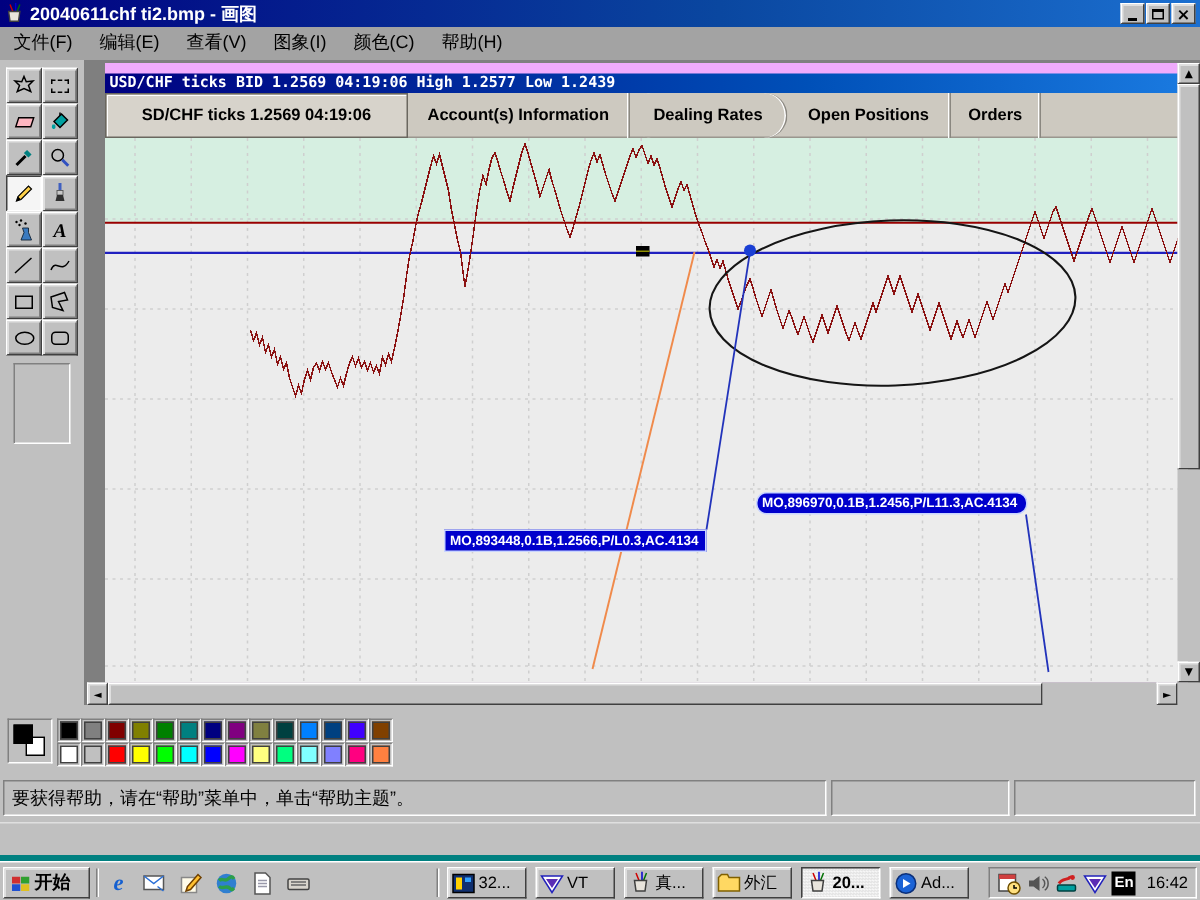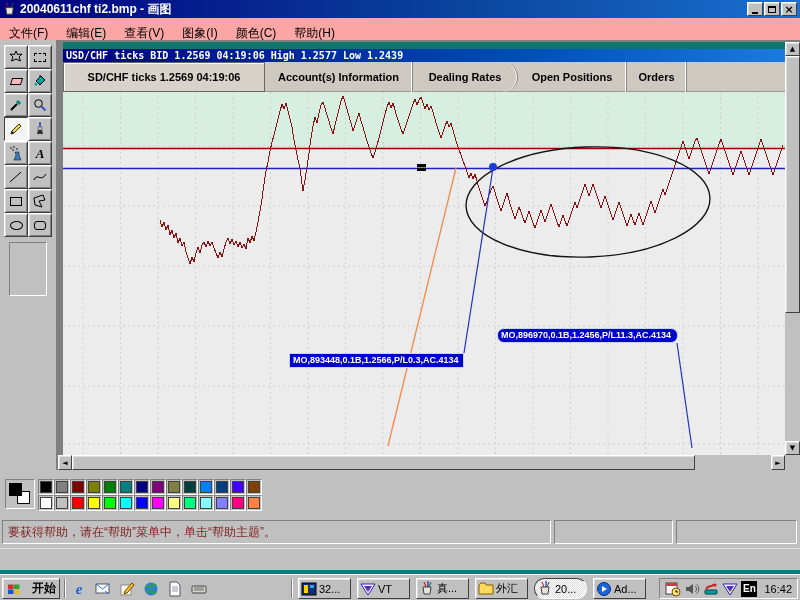--- a/index.html
+++ b/index.html
@@ -16,41 +16,41 @@
   .t-icon svg{width:15px;height:15px;}
   .t-text{font-size:12px;font-weight:bold;white-space:nowrap;flex:1;}
   .winbtns{display:flex;gap:1px;margin-right:1px;}
   .winbtns button{width:16px;height:14px;background:#c0c0c0;border:1px solid;
     border-color:#fff #404040 #404040 #fff;box-shadow:inset 1px 1px 0 #dfdfdf;
     display:flex;align-items:center;justify-content:center;padding:0;font-size:9px;line-height:1;}
   .g-min{display:block;width:6px;height:2px;background:#000;margin-top:7px;}
   .g-max{display:block;width:8px;height:7px;border:1px solid #000;border-top-width:2px;}
   .g-close{font-weight:bold;font-size:11px;color:#000;font-family:"DejaVu Sans",sans-serif;}
 
-  .menubar{position:absolute;left:0;top:18px;width:800px;height:30px;background:#fca5a5;display:flex;align-items:center;}
+  .menubar{position:absolute;left:0;top:18px;width:800px;height:22px;background:#a3a3a3;display:flex;align-items:flex-end;}
   .menubar .mi{font-size:12px;padding:3px 9px;color:#000;white-space:nowrap;}
 
   
   .toolbox{position:absolute;left:0;top:40px;width:56px;height:430px;background:#c0c0c0;}
   .tools{position:absolute;left:4px;top:5px;width:48px;display:grid;grid-template-columns:24px 24px;}
   .tool{width:24px;height:24px;background:#c0c0c0;border:1px solid;border-color:#fff #404040 #404040 #fff;
     box-shadow:inset 1px 1px 0 #dfdfdf,inset -1px -1px 0 #808080;display:flex;align-items:center;justify-content:center;padding:0;}
   .tool.selected{background:#f5f5f5;border-color:#404040 #fff #fff #404040;box-shadow:none;}
   .g-select{width:12px;height:9px;border:1px dashed #000;}
   .g-eraser{width:11px;height:7px;background:#ffb6c1;border:1px solid #000;transform:skewX(-18deg);}
   .g-text{font-family:"Liberation Serif",serif;font-weight:bold;font-size:13px;color:#000;line-height:1;}
   .g-rect{width:12px;height:9px;border:1px solid #000;}
   .g-ellipse{width:13px;height:9px;border:1px solid #000;border-radius:50%;}
   .g-rrect{width:12px;height:9px;border:1px solid #000;border-radius:3px;}
   .tool-options{position:absolute;left:9px;top:202px;width:38px;height:54px;background:#c0c0c0;
     border:1px solid;border-color:#808080 #fff #fff #808080;}
 
   
   .canvas-area{position:absolute;left:56px;top:40px;width:744px;height:430px;background:#7f7f7f;}
-  .bitmap{position:absolute;left:7px;top:2px;width:722px;height:413px;background:#0f766e;}
+  .bitmap{position:absolute;left:14px;top:2px;width:722px;height:413px;background:#f0abfc;}
   .fx-titlebar{position:absolute;left:0;top:7px;width:722px;height:13px;
     background:linear-gradient(90deg,#000080 0%,#0050b8 65%,#1a7ae0 100%);
     color:#fff;font-family:"DejaVu Sans Mono",monospace;font-size:10px;font-weight:bold;line-height:13px;padding-left:3px;white-space:nowrap;overflow:hidden;}
   .fx-tabs{position:absolute;left:0;top:20px;width:722px;height:30px;background:#cdc9c0;display:flex;border-bottom:1px solid #9a968e;}
   .fx-tab{height:30px;display:flex;align-items:center;justify-content:center;
     font-size:11px;font-weight:bold;color:#000;border-right:1px solid #8a8780;box-shadow:inset -1px 0 0 #fff;
     white-space:nowrap;overflow:hidden;flex:none;}
   .fx-tab.active{background:#d7d3cb;border:1px solid #6a675f;box-shadow:inset 1px 1px 0 #fff;}
   .fx-chart{position:absolute;left:0;top:50px;width:722px;height:363px;background:#ececec;overflow:hidden;}
   .fx-chart svg{position:absolute;left:0;top:0;}
@@ -82,48 +82,48 @@
     border:1px solid;border-color:#808080 #fff #fff #808080;}
   .color-indicator .bgcol{position:absolute;left:11px;top:11px;width:13px;height:13px;background:#ffffff;border:1px solid #000;}
   .color-indicator .fgcol{position:absolute;left:3px;top:3px;width:13px;height:13px;background:#000000;border:1px solid #000;}
   .palette{position:absolute;left:38px;top:9px;display:grid;grid-template-columns:repeat(14,16px);grid-template-rows:16px 16px;}
   .swatch{width:16px;height:16px;border:1px solid;border-color:#808080 #fff #fff #808080;padding:1px;background:#c0c0c0;}
   .swatch i{display:block;width:100%;height:100%;border:1px solid #404040;}
 
   
   .statusbar{position:absolute;left:0;top:516px;width:800px;height:32px;background:#c0c0c0;}
   .pane{position:absolute;top:4px;height:24px;border:1px solid;border-color:#808080 #fff #fff #808080;
-    font-size:12px;line-height:22px;padding-left:5px;color:#7f1d1d;white-space:nowrap;overflow:hidden;}
+    font-size:12px;line-height:22px;padding-left:5px;color:#000000;white-space:nowrap;overflow:hidden;}
   .pane.main{left:2px;width:549px;}
   .pane.p2{left:554px;width:119px;}
   .pane.p3{left:676px;width:121px;}
   .bottomband{position:absolute;left:0;top:548px;width:800px;height:22px;background:#c0c0c0;border-top:1px solid #dfdfdf;}
 
   
   .desktop-sliver{position:absolute;left:0;top:570px;width:800px;height:4px;background:#008080;}
   .taskbar{position:absolute;left:0;top:574px;width:800px;height:26px;background:#c0c0c0;border-top:1px solid #fff;}
   .startbtn{position:absolute;left:2px;top:3px;width:58px;height:21px;background:#c0c0c0;
     border:1px solid;border-color:#fff #404040 #404040 #fff;box-shadow:inset 1px 1px 0 #dfdfdf;
-    display:flex;align-items:center;gap:10px;padding:0 3px;font-size:12px;}
+    display:flex;align-items:center;gap:1px;padding:0 3px;font-size:12px;}
   .startbtn b{font-size:12px;}
   .flag{width:16px;height:14px;display:block;}
   .flag svg{width:16px;height:14px;}
   .tb-divider{position:absolute;left:64px;top:4px;width:2px;height:19px;border-left:1px solid #808080;border-right:1px solid #fff;}
   .tb-divider.d2{left:291px;}
   .quicklaunch{position:absolute;left:70px;top:5px;display:flex;gap:6px;align-items:center;}
   .ql{width:18px;height:18px;display:flex;align-items:center;justify-content:center;background:transparent;border:none;padding:0;}
   .icon16{width:16px;height:16px;display:block;}
   .icon16 svg{width:16px;height:16px;display:block;}
   .icon-ie{font-family:"Liberation Serif",serif;font-style:italic;font-weight:bold;font-size:15px;color:#1560d0;line-height:16px;}
   .taskbuttons{position:absolute;left:298px;top:3px;display:flex;gap:6px;}
   .taskbtn{width:53px;height:21px;background:#c0c0c0;border:1px solid;border-color:#fff #404040 #404040 #fff;
     box-shadow:inset 1px 1px 0 #dfdfdf;display:flex;align-items:center;gap:2px;padding:0 2px;
     font-size:11px;white-space:nowrap;overflow:hidden;}
   .taskbtn.active{border-color:#404040 #fff #fff #404040;box-shadow:none;
-    background:repeating-conic-gradient(#ffffff 0% 25%,#dcdcdc 0% 50%);background-size:2px 2px;font-weight:normal;border-radius:10px;}
+    background:repeating-conic-gradient(#ffffff 0% 25%,#dcdcdc 0% 50%);background-size:2px 2px;font-weight:bold;}
   .taskbtn .icon16{flex:none;}
   .tray{position:absolute;right:2px;top:3px;height:21px;border:1px solid;border-color:#808080 #fff #fff #808080;
     display:flex;align-items:center;gap:3px;padding:0 5px;}
   .lang{width:16px;height:16px;background:#000000;color:#fff;font-size:10px;font-weight:bold;
     display:flex;align-items:center;justify-content:center;}
   .clock{font-size:11px;margin-left:4px;text-align:right;}
 </style>
 </head>
 <body>
 

